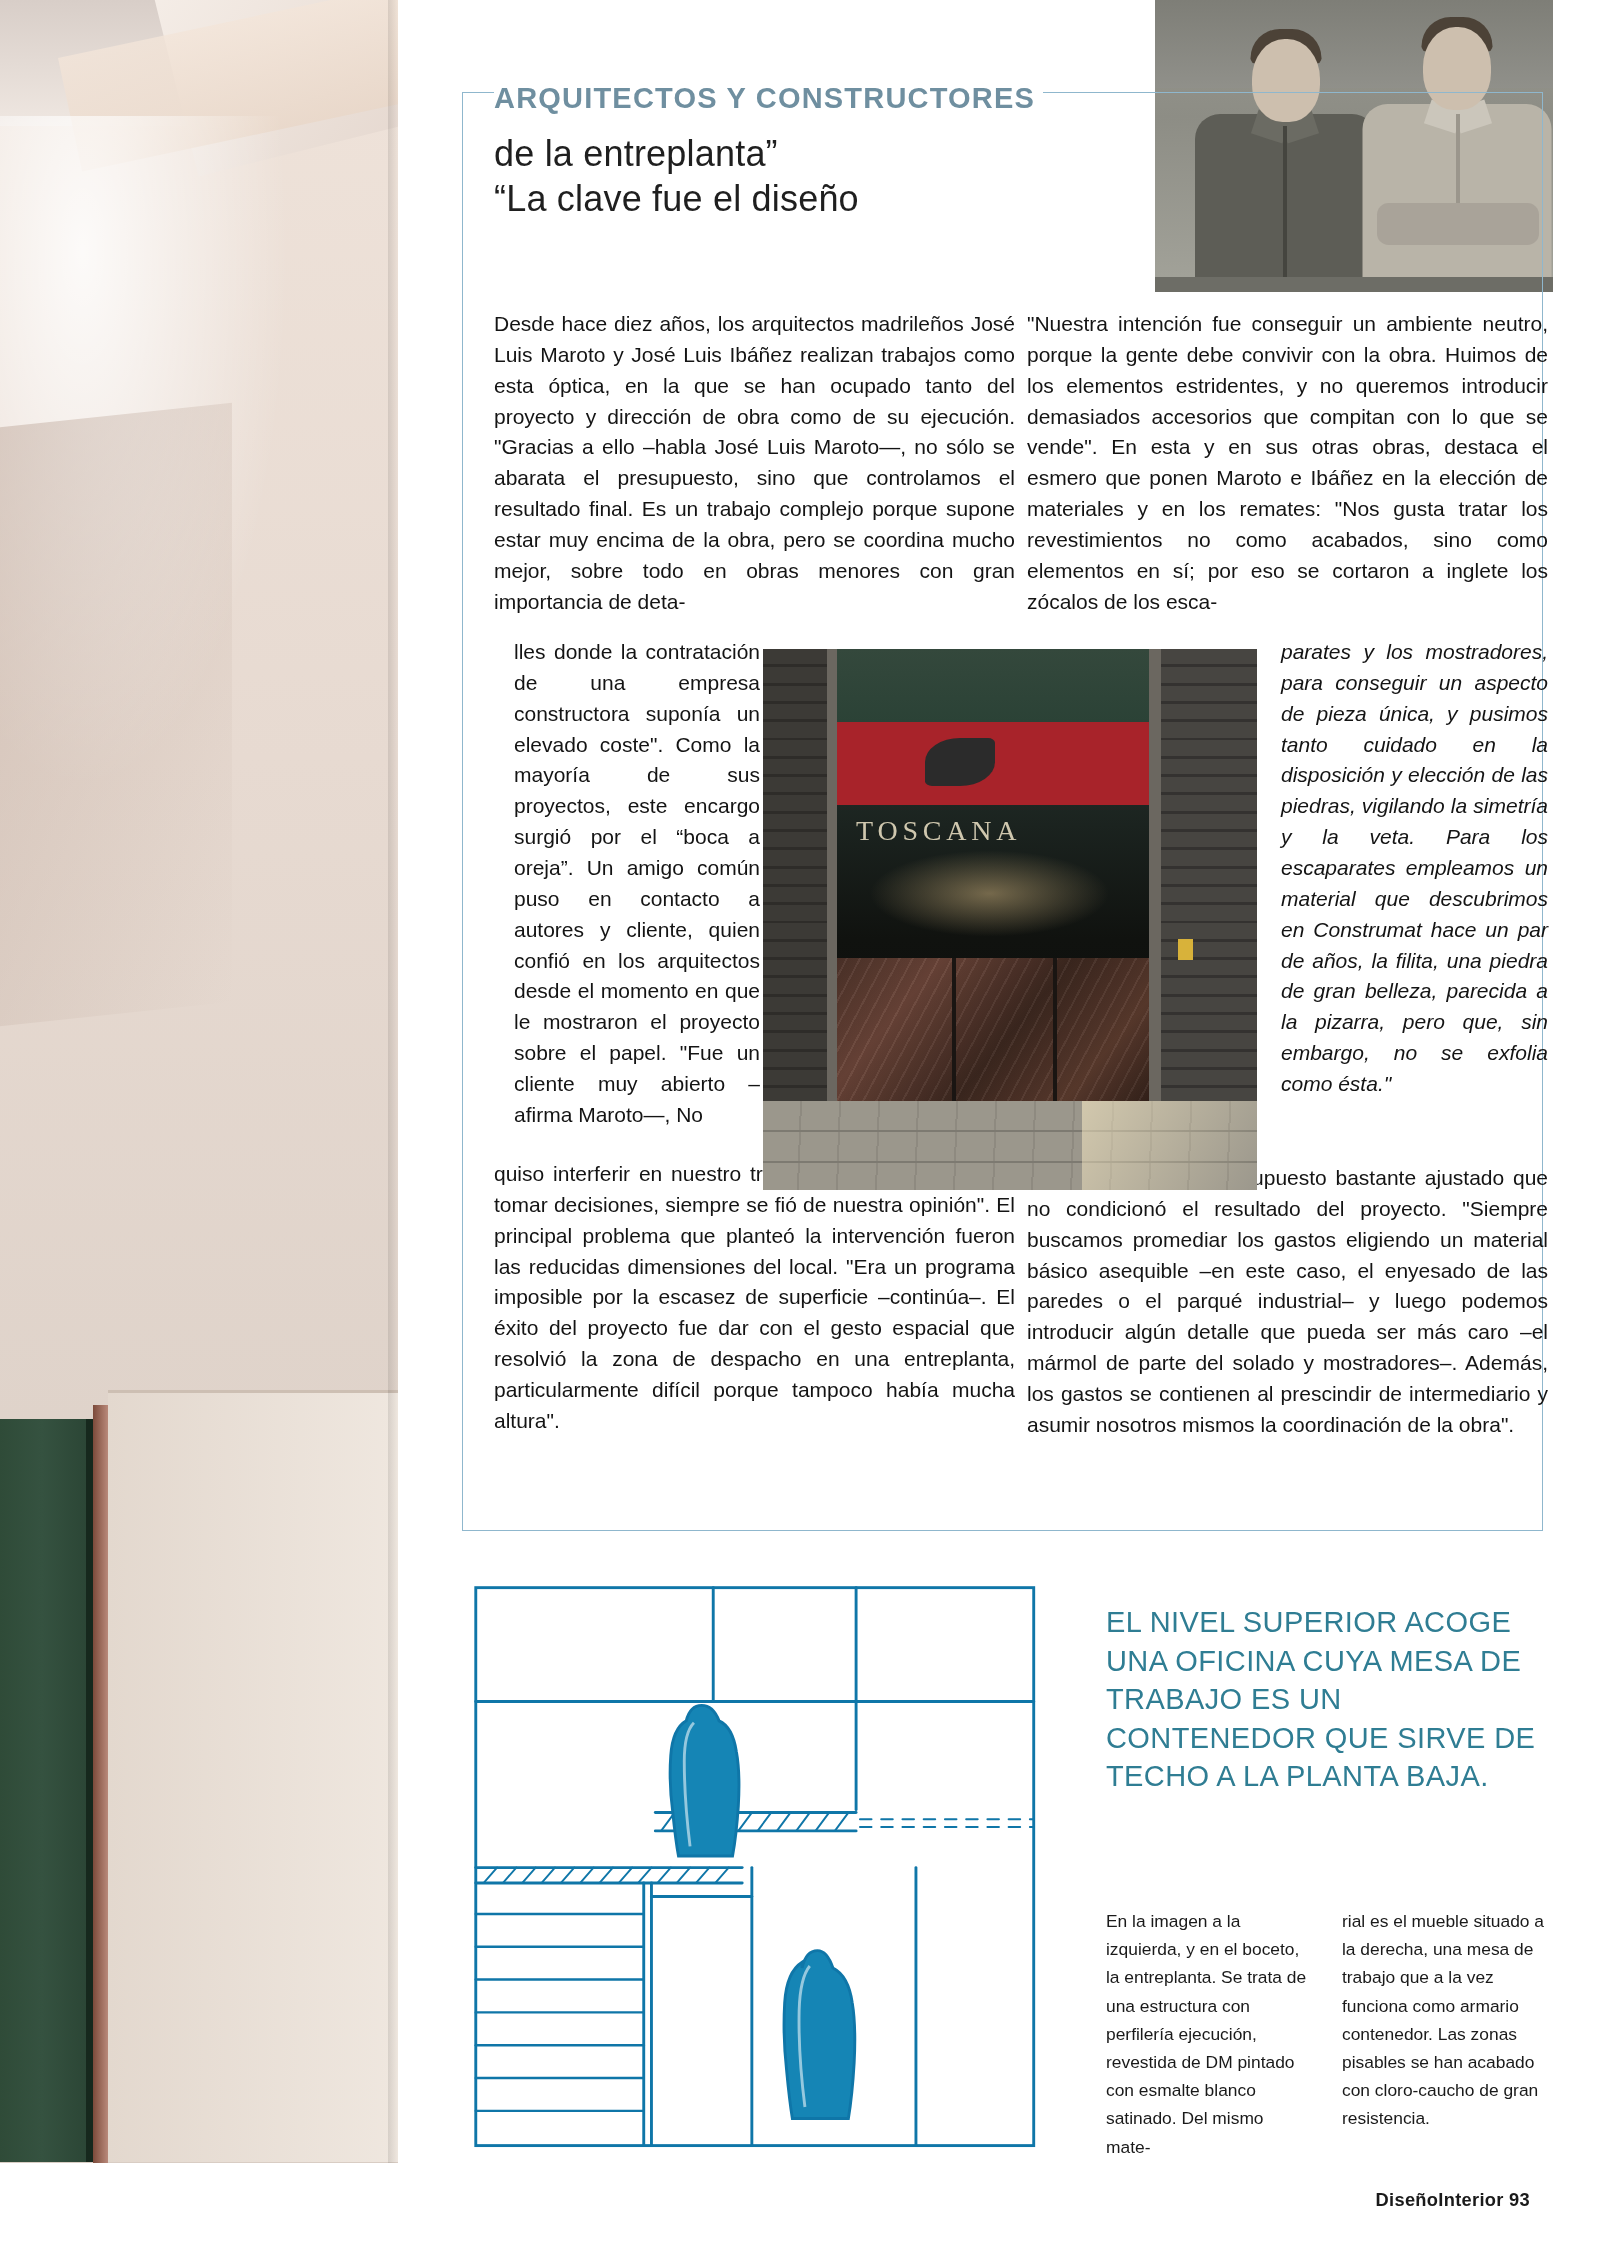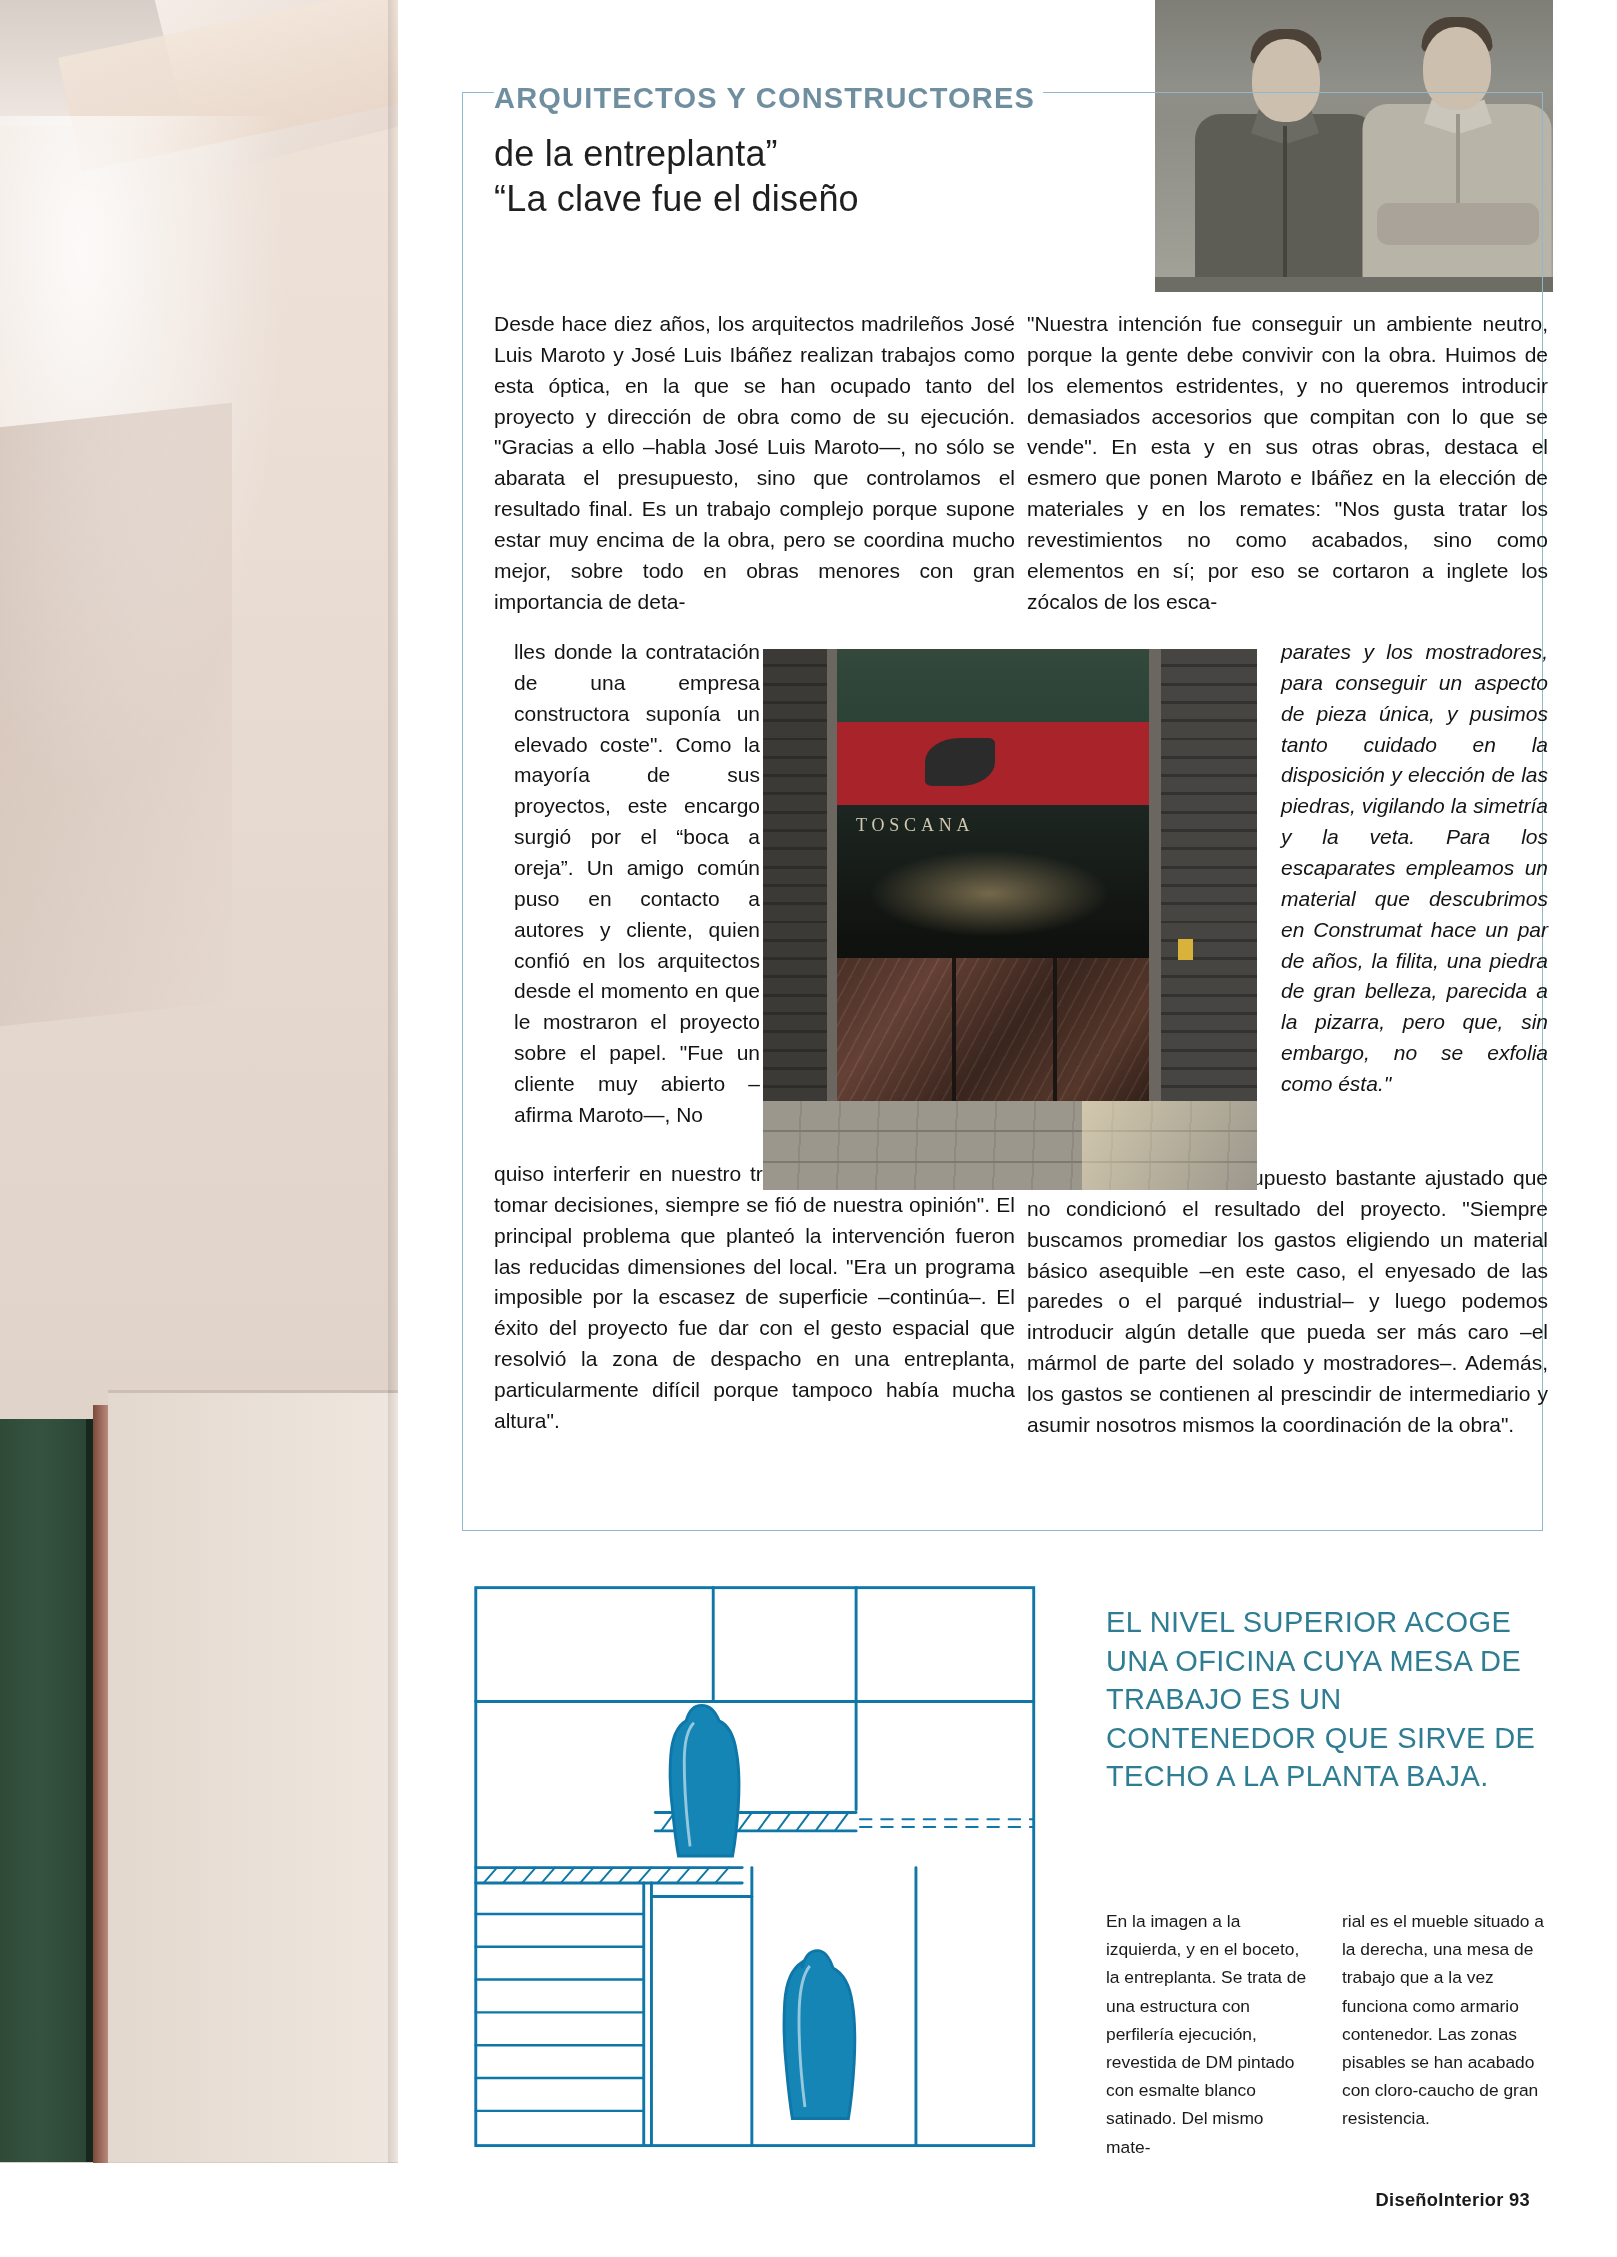--- a/index.html
+++ b/index.html
@@ -253,21 +253,21 @@
     position:absolute; left:162px; top:89px; width:70px; height:48px;
     border-radius: 50% 10% 50% 10%;
     background:#2b2b2b;
   }
   .sp-glass {
     position:absolute; left:70px; top:156px; width:317px; height:297px;
     background: linear-gradient(to bottom, #1d2622 0%, #10120f 45%, #0c0d0b 100%);
   }
   .sp-word {
     position:absolute; left:93px; top:166px;
-    color:#cfc7ae; font-size:18px; letter-spacing:4.8px;
+    color:#cfc7ae; font-size:28px; letter-spacing:4.8px;
     font-family:"Liberation Serif", serif;
   }
   .sp-interior-glow {
     position:absolute; left:106px; top:201px; width:241px; height:87px;
     background: radial-gradient(ellipse at 50% 50%, rgba(196,170,120,0.55), rgba(0,0,0,0) 70%);
   }
   .sp-marble {
     position:absolute; left:70px; top:309px; width:317px; height:145px;
     background: linear-gradient(130deg, #4b3128 0%, #6a4438 25%, #3c271f 55%, #5a3a2d 80%, #33211a 100%);
   }

